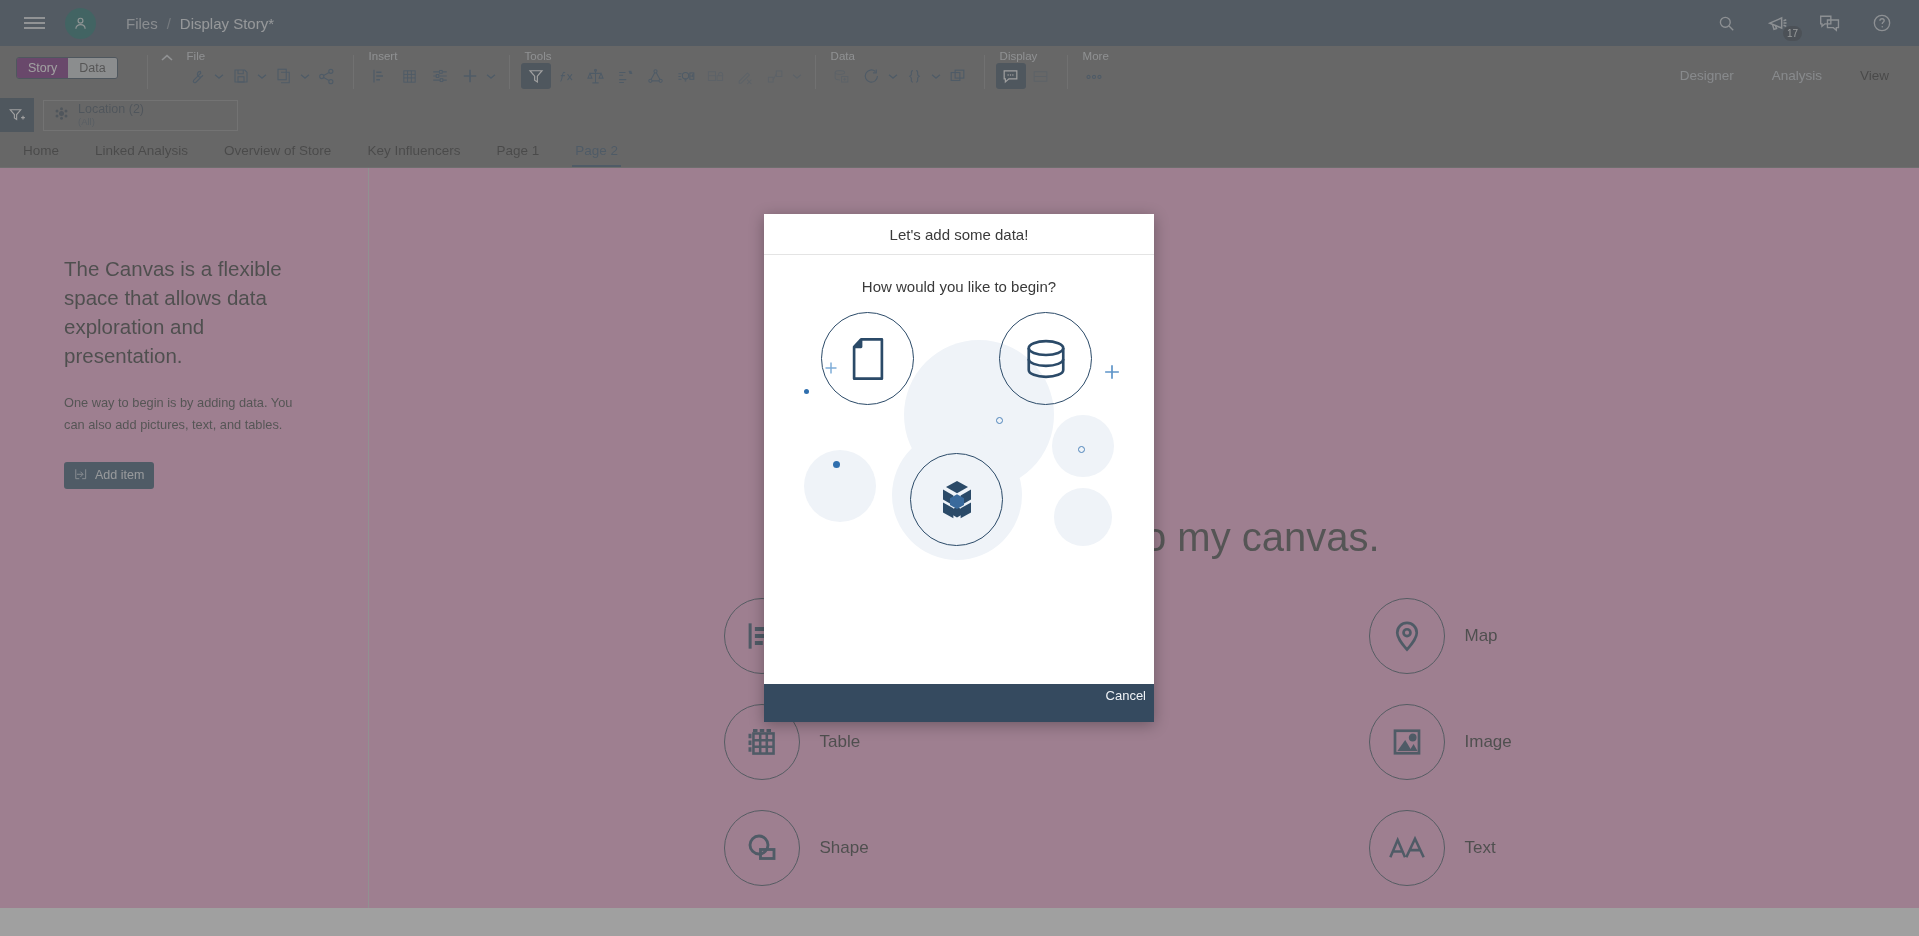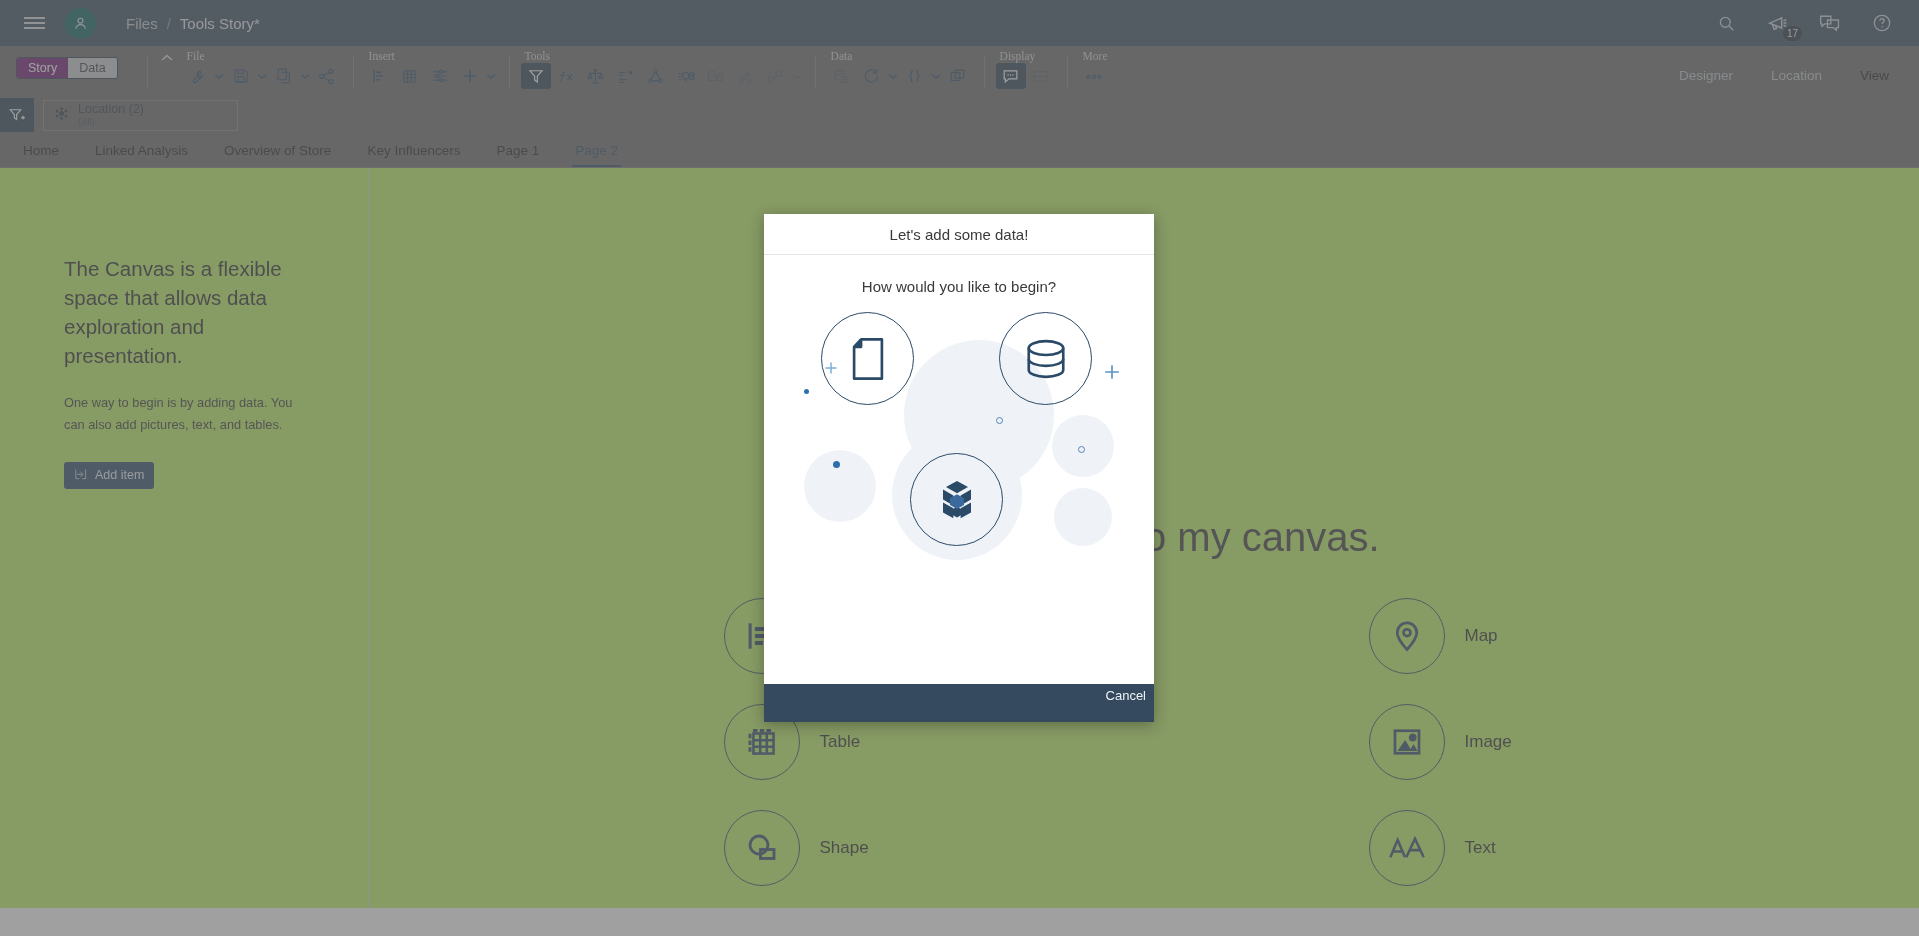--- a/index.html
+++ b/index.html
@@ -55,21 +55,21 @@
     border:1px solid #2b3f53; height: 22px; z-index:2;
   }
   .sd-btn { font-size:12.5px; padding: 0 11px; line-height: 20px; cursor:pointer; }
   .sd-btn.active { background:#701a75; color:#fff; }
   .sd-btn.inactive { background:#c8ccd0; color:#3b3b3b; }
 
   .ribbon-groups { display:flex; align-items:flex-start; margin-left: 22px; z-index:2; height:52px; flex:1; }
   .rdiv { width:1px; background:#858585; height:34px; margin:9px 7px 0 7px; }
   .collapse-caret { width:24px; height:40px; display:flex; align-items:flex-start; justify-content:center; padding-top:7px; cursor:pointer; }
   .rgroup { display:flex; flex-direction:column; padding: 0 4px; }
-  .rgroup-label { font-size:11.5px; color:#d2d6da; margin: 4px 0 1px 4px; font-family: Liberation Serif, serif; }
+  .rgroup-label { font-size:11.5px; color:#d2d6da; margin: 4px 0 1px 4px; }
   .rgroup-items { display:flex; align-items:center; gap: 0px; }
   .ricon {
     width: 30px; height:26px; display:flex; align-items:center; justify-content:center;
     cursor:pointer; border-radius:3px;
   }
   .ricon.active { background:#2b3f53; }
   .ricon.disabled { opacity:0.42; }
   .rcaret { width:13px; height:26px; display:flex; align-items:center; justify-content:center; cursor:pointer; }
   .ribbon-right { margin-left:auto; display:flex; align-items:center; gap: 38px; padding: 22px 30px 0 0; font-size:13.5px; z-index:2; }
   .rr-item { color:#bfc5cb; cursor:pointer; }
@@ -89,21 +89,21 @@
   
   .tabsbar { height:36px; background:#6b6b6b; display:flex; align-items:flex-end; border-bottom:1px solid #7b7b7b; }
   .ptab { font-size:13.5px; color:#1e1e1e; padding: 0 0 9px 0; margin: 0 36px 0 0; cursor:pointer; position:relative; }
   .ptab:first-child { margin-left: 23px; }
   .ptab.active { color:#2b4a68; }
   .ptab.active::after {
     content:""; position:absolute; left:-3px; right:-3px; bottom:0; height:2px; background:#2b4a68;
   }
 
   
-  .main { display:flex; height: 740px; background:#bef264; }
+  .main { display:flex; height: 740px; background:#f9a8d4; }
   .leftpanel { width: 369px; border-right:1px solid #d7d7d7; padding: 86px 52px 0 64px; }
   .lp-title { font-size:20.5px; color:#2b2b2b; line-height:1.42; font-weight:400; }
   .lp-sub { font-size:12.8px; color:#3a3a3a; line-height:1.7; margin-top: 22px; }
   .adddata-btn {
     margin-top: 26px; display:inline-flex; align-items:center; gap:7px;
     background:#2b4a68; color:#e8edf2; font-size:12.5px;
     padding: 5px 10px; border-radius:3px; cursor:pointer;
   }
 
   .canvas { flex:1; position:relative; }
@@ -167,21 +167,21 @@
       </div>
       <div class="avatar">
         <svg width="17" height="17" viewBox="0 0 24 24" fill="none" stroke="#cfe0df" stroke-width="1.7">
           <circle cx="12" cy="8" r="3.4"></circle>
           <path d="M5.5 19.5c0-3.6 2.9-5.8 6.5-5.8s6.5 2.2 6.5 5.8"></path>
         </svg>
       </div>
       <div class="breadcrumb">
         <span class="crumb-link">Files</span>
         <span class="crumb-sep">/</span>
-        <span class="crumb-cur">Tools Story*</span>
+        <span class="crumb-cur">Display Story*</span>
       </div>
       <div class="topbar-right">
         <div class="tb-icon">
           <svg width="19" height="19" viewBox="0 0 24 24" fill="none" stroke="#cdd5dd" stroke-width="1.7">
             <circle cx="10.5" cy="10.5" r="6.2"></circle>
               <path d="M15.2 15.2 L20.5 20.5"></path>
           </svg>
         </div>
         <div class="tb-icon">
           <svg width="22" height="22" viewBox="0 0 24 24" fill="none" stroke="#cdd5dd" stroke-width="1.6">
@@ -456,21 +456,21 @@
                 <circle cx="5" cy="6" r="1.7"></circle>
                   <circle cx="11" cy="6" r="1.7"></circle>
                   <circle cx="17" cy="6" r="1.7"></circle>
               </svg>
             </div>
           </div>
         </div>
 
         <div class="ribbon-right">
           <div class="rr-item">Designer</div>
-          <div class="rr-item">Location</div>
+          <div class="rr-item">Analysis</div>
           <div class="rr-item sel">View</div>
         </div>
       </div>
     </div>
 
     <div class="filterbar">
       <div class="filt-btn">
         <svg width="18" height="18" viewBox="0 0 24 24" fill="none" stroke="#ffffff" stroke-width="1.5">
           <path d="M3 5h14l-5.5 6.4V18L8.5 16v-4.6z"></path>
             <path d="M17.5 15.5h5M20 13v5"></path>

